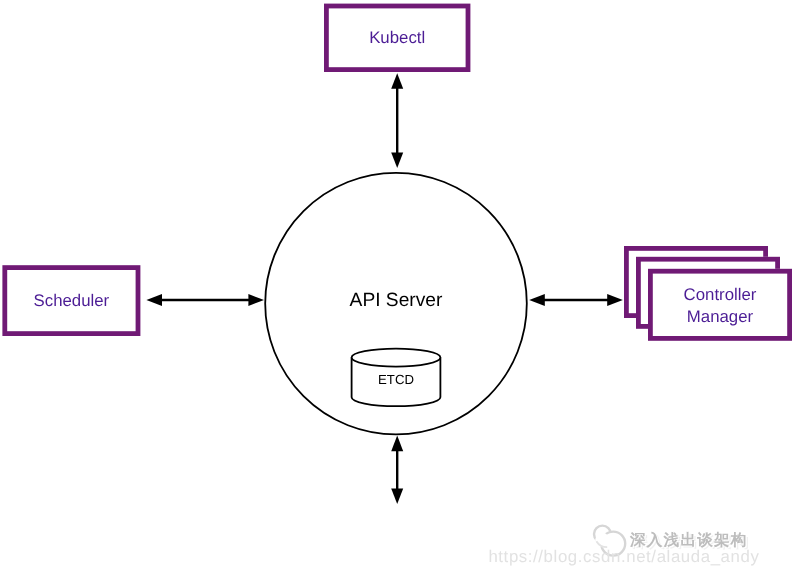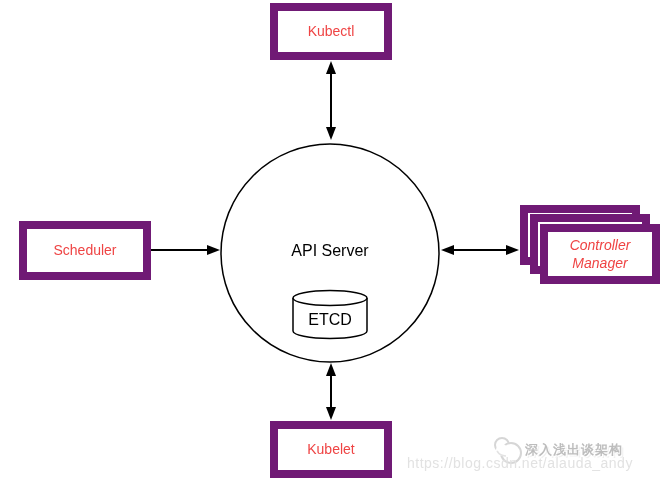--- a/index.html
+++ b/index.html
@@ -13,49 +13,49 @@
     overflow: hidden;
   }
   .shape-layer {
     position: absolute;
     left: 0; top: 0;
     width: 661px; height: 481px;
   }
   .node-box {
     position: absolute;
     background: #ffffff;
-    border: 8px solid #701a75;
+    border: 4px solid #701a75;
     display: flex;
     align-items: center;
     justify-content: center;
     text-align: center;
     font-size: 14px;
-    color: #ef4444;
+    color: #4c1d95;
     line-height: 1.3;
   }
   .box-kubectl   { left: 270px; top: 3px;   width: 122px; height: 57px; }
-  .box-scheduler { left: 19px;   top: 221px; width: 132px; height: 59px; }
+  .box-scheduler { left: 2px;   top: 221px; width: 115px; height: 59px; }
   .box-kubelet   { left: 270px; top: 421px; width: 122px; height: 57px; }
   .box-cm-back   { left: 520px; top: 205px; width: 120px; height: 60px; }
   .box-cm-mid    { left: 530px; top: 214px; width: 120px; height: 60px; }
-  .box-cm-front  { left: 540px; top: 224px; width: 120px; height: 60px; padding: 0 8px; font-style: italic; }
+  .box-cm-front  { left: 540px; top: 224px; width: 120px; height: 60px; padding: 0 8px; }
   .label-api-server {
     position: absolute;
     left: 260px; top: 242px;
     width: 140px;
     text-align: center;
     font-size: 16px;
     color: #000000;
   }
   .label-etcd {
     position: absolute;
     left: 295px; top: 311px;
     width: 70px;
     text-align: center;
-    font-size: 16px;
+    font-size: 11px;
     color: #000000;
   }
   .watermark-brand {
     position: absolute;
     left: 525px; top: 441px;
     font-size: 13px;
     font-weight: bold;
     letter-spacing: 1px;
     color: #bdbdbd;
     text-shadow: 1px 1px 0 #ffffff, 2px 2px 0 #f0f0f0;
@@ -119,23 +119,20 @@
   <div class="node-box box-scheduler">
     <span>Scheduler</span>
   </div>
 
   <div class="node-box box-cm-back"></div>
   <div class="node-box box-cm-mid"></div>
   <div class="node-box box-cm-front">
     <span>Controller Manager</span>
   </div>
 
-  <div class="node-box box-kubelet">
-    <span>Kubelet</span>
-  </div>
 
   <div class="label-api-server">API Server</div>
   <div class="label-etcd">ETCD</div>
 
   <svg class="watermark-icon" viewBox="0 0 38 34">
     <circle cx="13" cy="11" r="7" fill="#ffffff" stroke="#d6d6d6" stroke-width="2"></circle>
     <circle cx="22" cy="19" r="10" fill="#ffffff" stroke="#d6d6d6" stroke-width="2"></circle>
     <circle cx="13" cy="16" r="6" fill="#ffffff" stroke="none"></circle>
     <path d="M 8 17 q 3 5 9 5" fill="none" stroke="#e3e3e3" stroke-width="1.5"></path>
   </svg>

